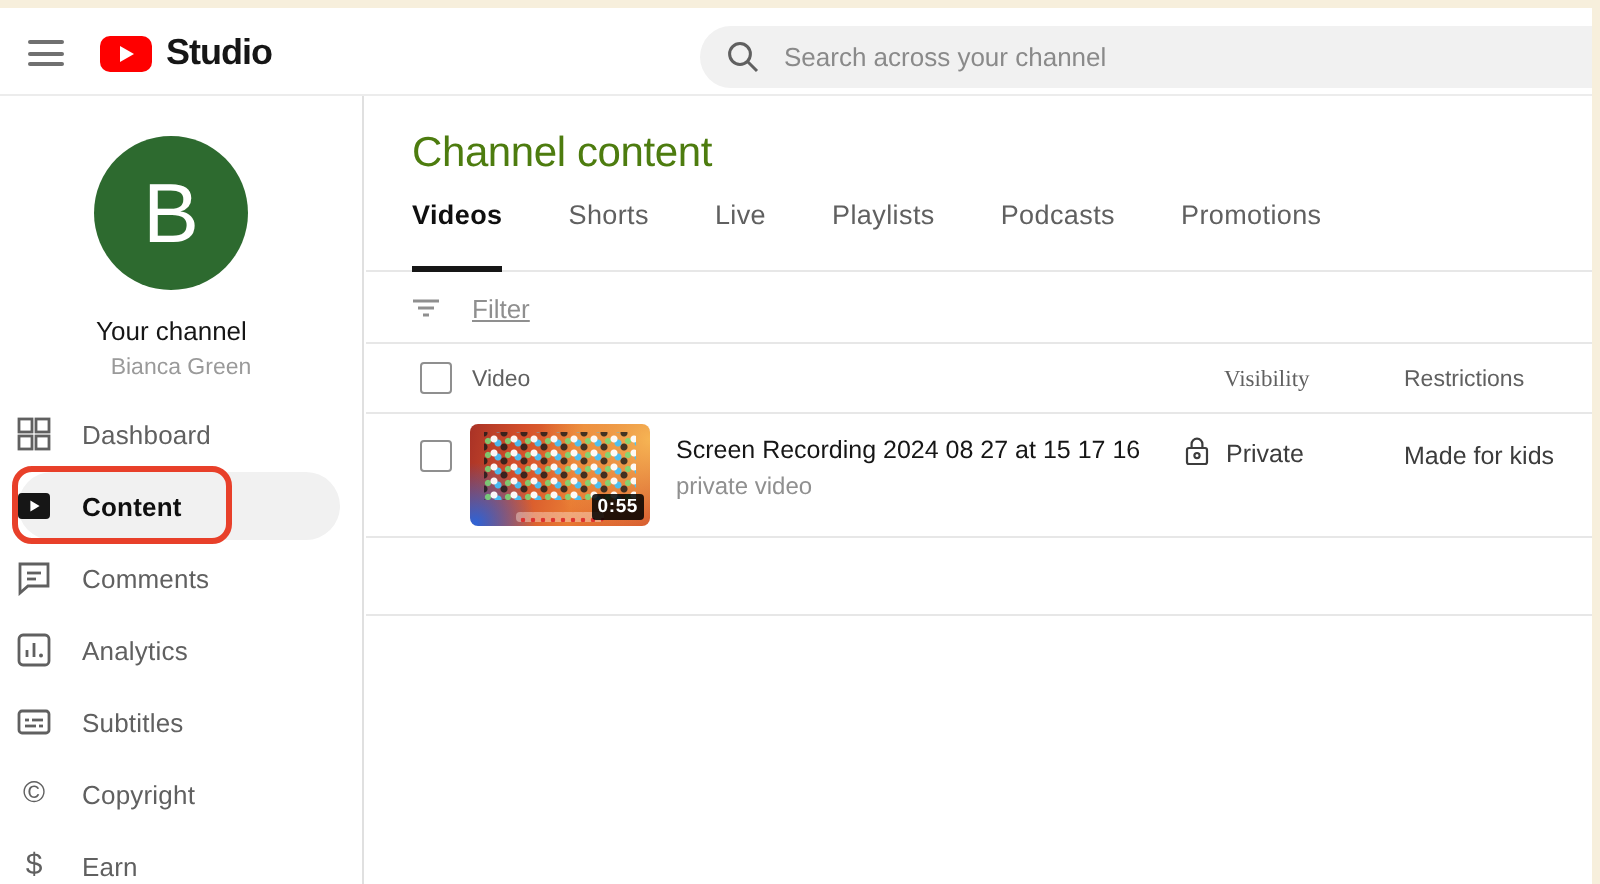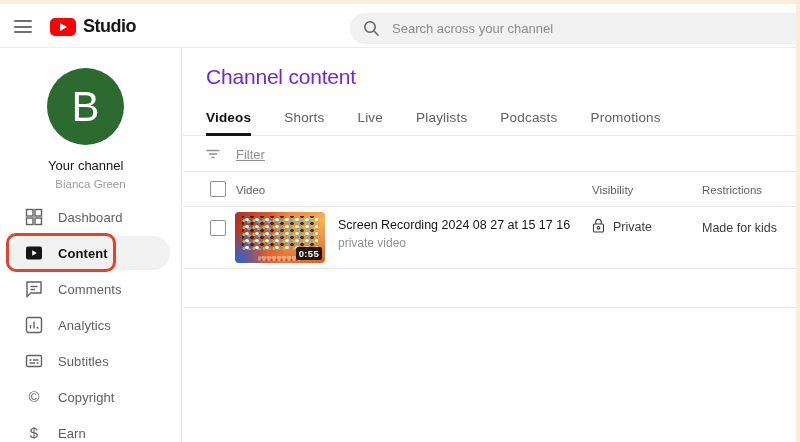--- a/index.html
+++ b/index.html
@@ -35,52 +35,52 @@
   .sidebar { position:absolute; left:0; top:47px; width:182px; bottom:0; background:#fff;
     border-right:1px solid #e0e0e0; z-index:5; }
   .avatar { position:absolute; left:47px; top:21px; width:77px; height:77px; border-radius:50%;
     background:#2d6a2f; color:#fff; display:flex; align-items:center; justify-content:center;
     font-size:42px; font-weight:400; cursor:pointer; }
   .channel-label { position:absolute; top:111px; left:0; width:100%; text-align:left;
     font-size:13px; font-weight:500; color:#161616;padding-left:48px; }
   .channel-name { position:absolute; top:131px; left:0; width:100%; text-align:center;
     font-size:11.5px; color:#9a9a9a; }
   .nav { position:absolute; top:152px; left:0; width:100%; }
-  .nav-item { position:relative; height:36px; display:flex; align-items:center; padding-left:25px; cursor:pointer; }
+  .nav-item { position:relative; height:36px; display:flex; align-items:center; padding-left:8px; cursor:pointer; }
   .nav-icon { width:18px; height:18px; display:flex; align-items:center; justify-content:center;
     margin-right:15px; z-index:2; }
   .glyph-icon { font-size:15px; color:#606060; line-height:18px; }
   .nav-label { font-size:13px; color:#606060; letter-spacing:0.1px; z-index:2; }
   .nav-item.active .nav-label { color:#0f0f0f; font-weight:700; }
   .pill { position:absolute; left:9px; right:11px; top:1px; bottom:1px; background:#f1f1f1;
     border-radius:17px; z-index:0; }
   .red-box { position:absolute; left:6px; top:-2px; width:110px; height:39px;
     border:3px solid #e8402a; border-radius:10px; z-index:3; pointer-events:none; }
 
   
   .main { position:absolute; left:183px; top:48px; right:4px; bottom:0; background:#fff; }
   .page-title { position:absolute; left:23px; top:17px; font-size:21px; font-weight:500;
-    letter-spacing:-0.2px; color:#6d28d9; }
+    letter-spacing:-0.2px; color:#4d7c0f; }
   .tabs { position:absolute; left:0; right:0; top:52px; height:36px; border-bottom:1px solid #e7e7e7;
     display:flex; align-items:stretch; padding-left:23px; }
-  .tab { position:relative; display:flex; align-items:center; margin-right:33px;
+  .tab { position:relative; display:flex; margin-right:33px;
     font-size:13.5px; color:#606060; letter-spacing:0.2px; cursor:pointer; }
   .tab.active { color:#0f0f0f; font-weight:700; }
   .tab.active::after { content:""; position:absolute; left:0; right:0; bottom:-1px; height:3px; background:#161616; }
 
   .filter-row { position:absolute; left:0; right:0; top:89px; height:35px; border-bottom:1px solid #e7e7e7; }
   .filter-icon { position:absolute; left:21px; top:8px; cursor:pointer; }
   .filter-label { position:absolute; left:53px; top:10px; font-size:13px; color:#8f8f8f; cursor:text;text-decoration:underline; }
 
   .thead { position:absolute; left:0; right:0; top:125px; height:34px; border-bottom:1px solid #e7e7e7;
     font-size:11.5px; color:#606060; }
   .checkbox { position:absolute; width:16px; height:16px; border:1.5px solid #8f8f8f;
     border-radius:2px; background:#fff; cursor:pointer; }
   .col-video { position:absolute; left:53px; top:11px; }
-  .col-visibility { position:absolute; left:409px; top:11px; }
+  .col-visibility { position:absolute; left:429px; top:11px;font-family:Liberation Serif, serif; }
   .col-restrictions { position:absolute; left:519px; top:11px; }
 
   .vrow { position:absolute; left:0; right:0; top:159px; height:62px; border-bottom:1px solid #e7e7e7; }
   .thumb { position:absolute; left:52px; top:5px; width:90px; height:51px; border-radius:4px;
     overflow:hidden; cursor:pointer;
     background:
       radial-gradient(circle at 3% 97%, #2e63d6 0%, rgba(46,99,214,0) 30%),
       radial-gradient(circle at 100% 15%, rgba(248,186,86,.95) 0%, rgba(248,186,86,0) 55%),
       linear-gradient(100deg, #a93226 0%, #d4502b 28%, #e87a33 58%, #cf4527 100%); text-decoration: underline; }
   .thumb-icons { position:absolute; left:7px; right:7px; top:4px; height:34px;

